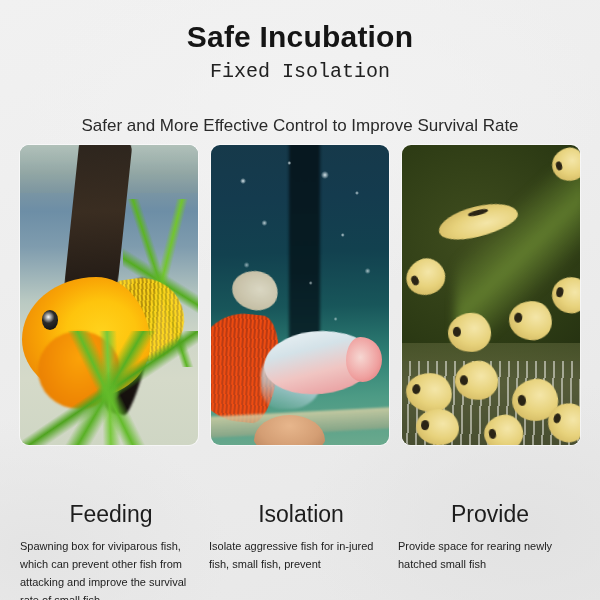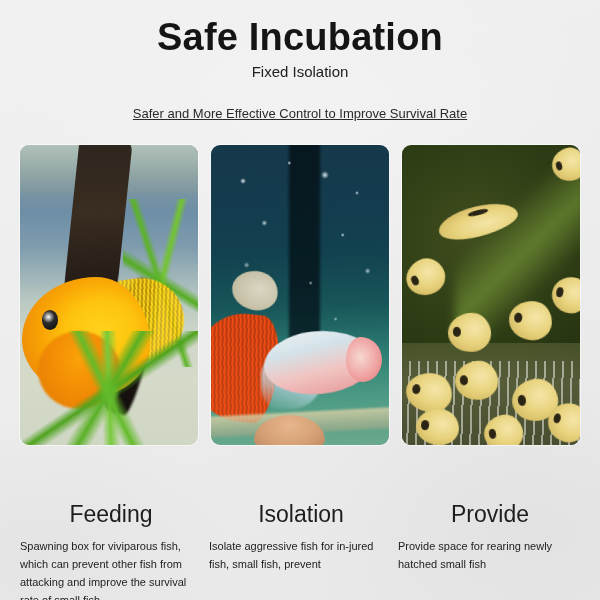--- a/index.html
+++ b/index.html
@@ -30,42 +30,42 @@
   .header {
     position: absolute;
     left: 0;
     top: 0;
     width: 600px;
     text-align: center;
   }
   .title-main {
     margin: 0;
     padding-top: 20px;
-    font-size: 38px;
+    font-size: 30px;
     line-height: 34px;
     font-weight: bold;
     letter-spacing: 0.2px;
     color: #151515;
   }
   .title-sub {
     margin: 0;
     padding-top: 4px;
-    font-size: 15px;
+    font-size: 20px;
     line-height: 27px;
     font-weight: normal;
     color: #212121;
+    font-family: Liberation Mono, monospace;
   }
   .tagline {
-    margin: 0;
+    margin: 12px;
     padding-top: 20px;
-    font-size: 13px;
+    font-size: 17px;
     line-height: 17px;
     font-weight: normal;
     color: #2a2a2a;
-    text-decoration: underline;
   }
 
   
   .panels {
     position: absolute;
     left: 20px;
     top: 145px;
     width: 560px;
     height: 300px;
     display: flex;

